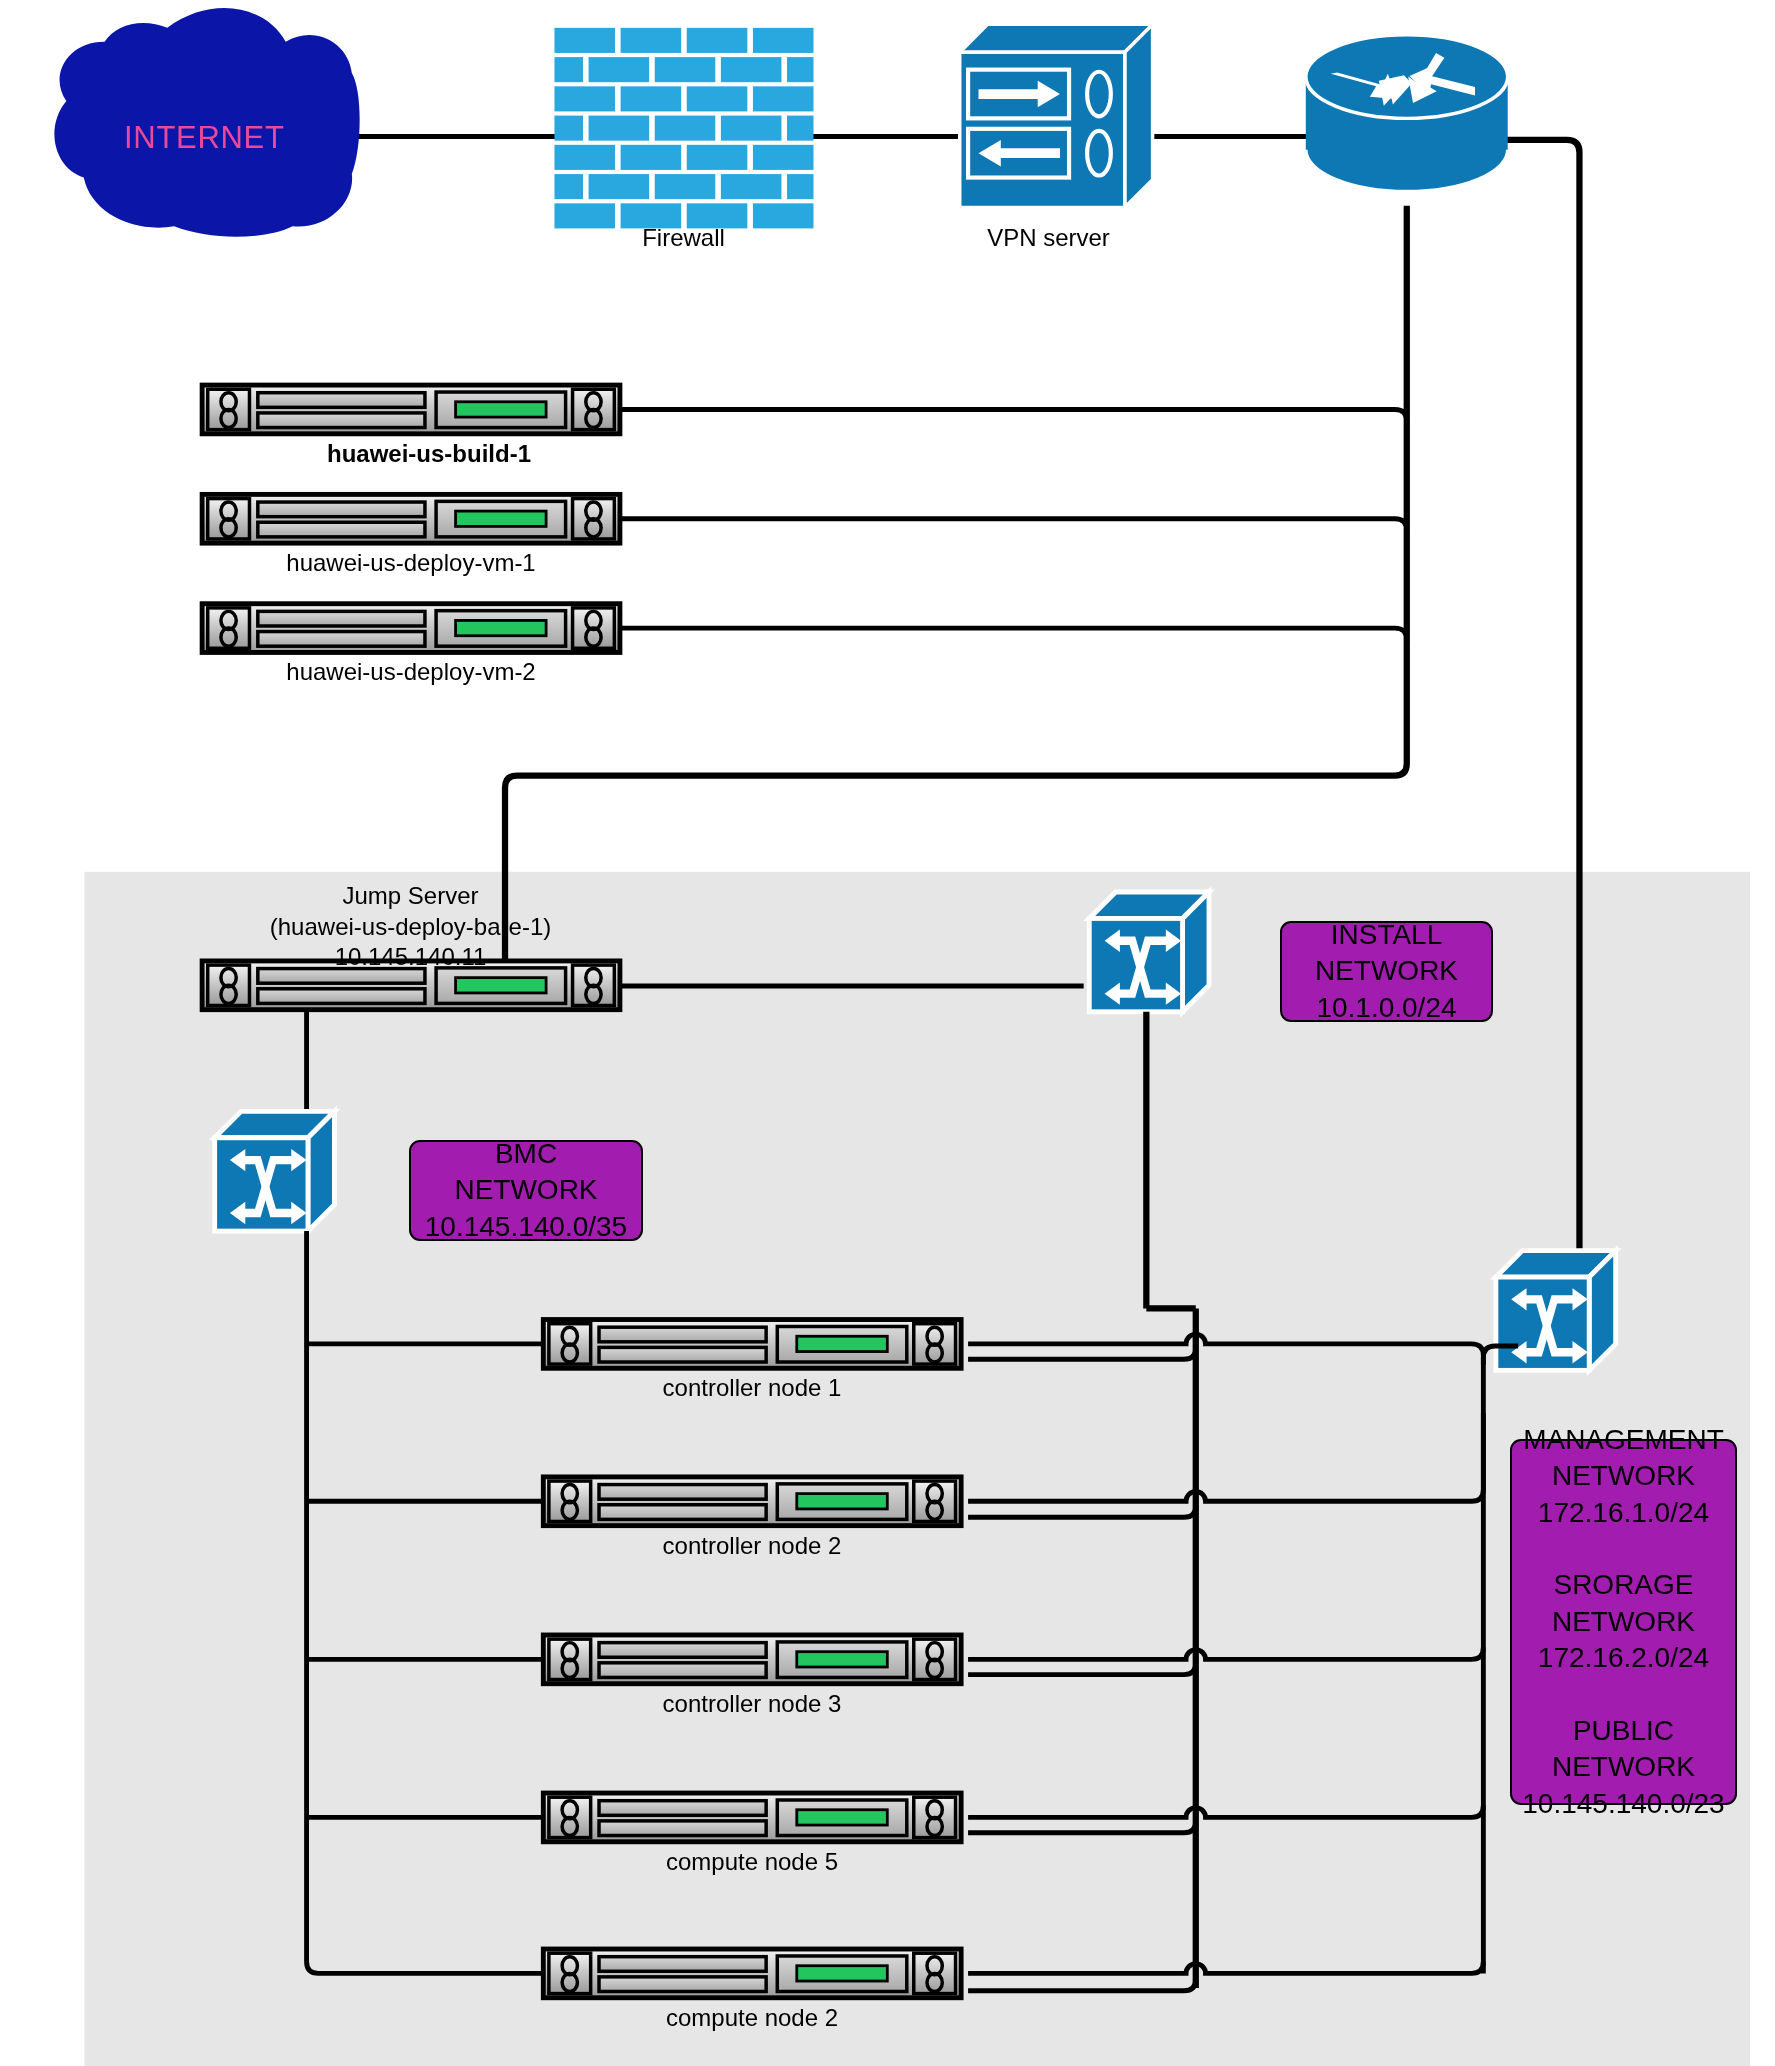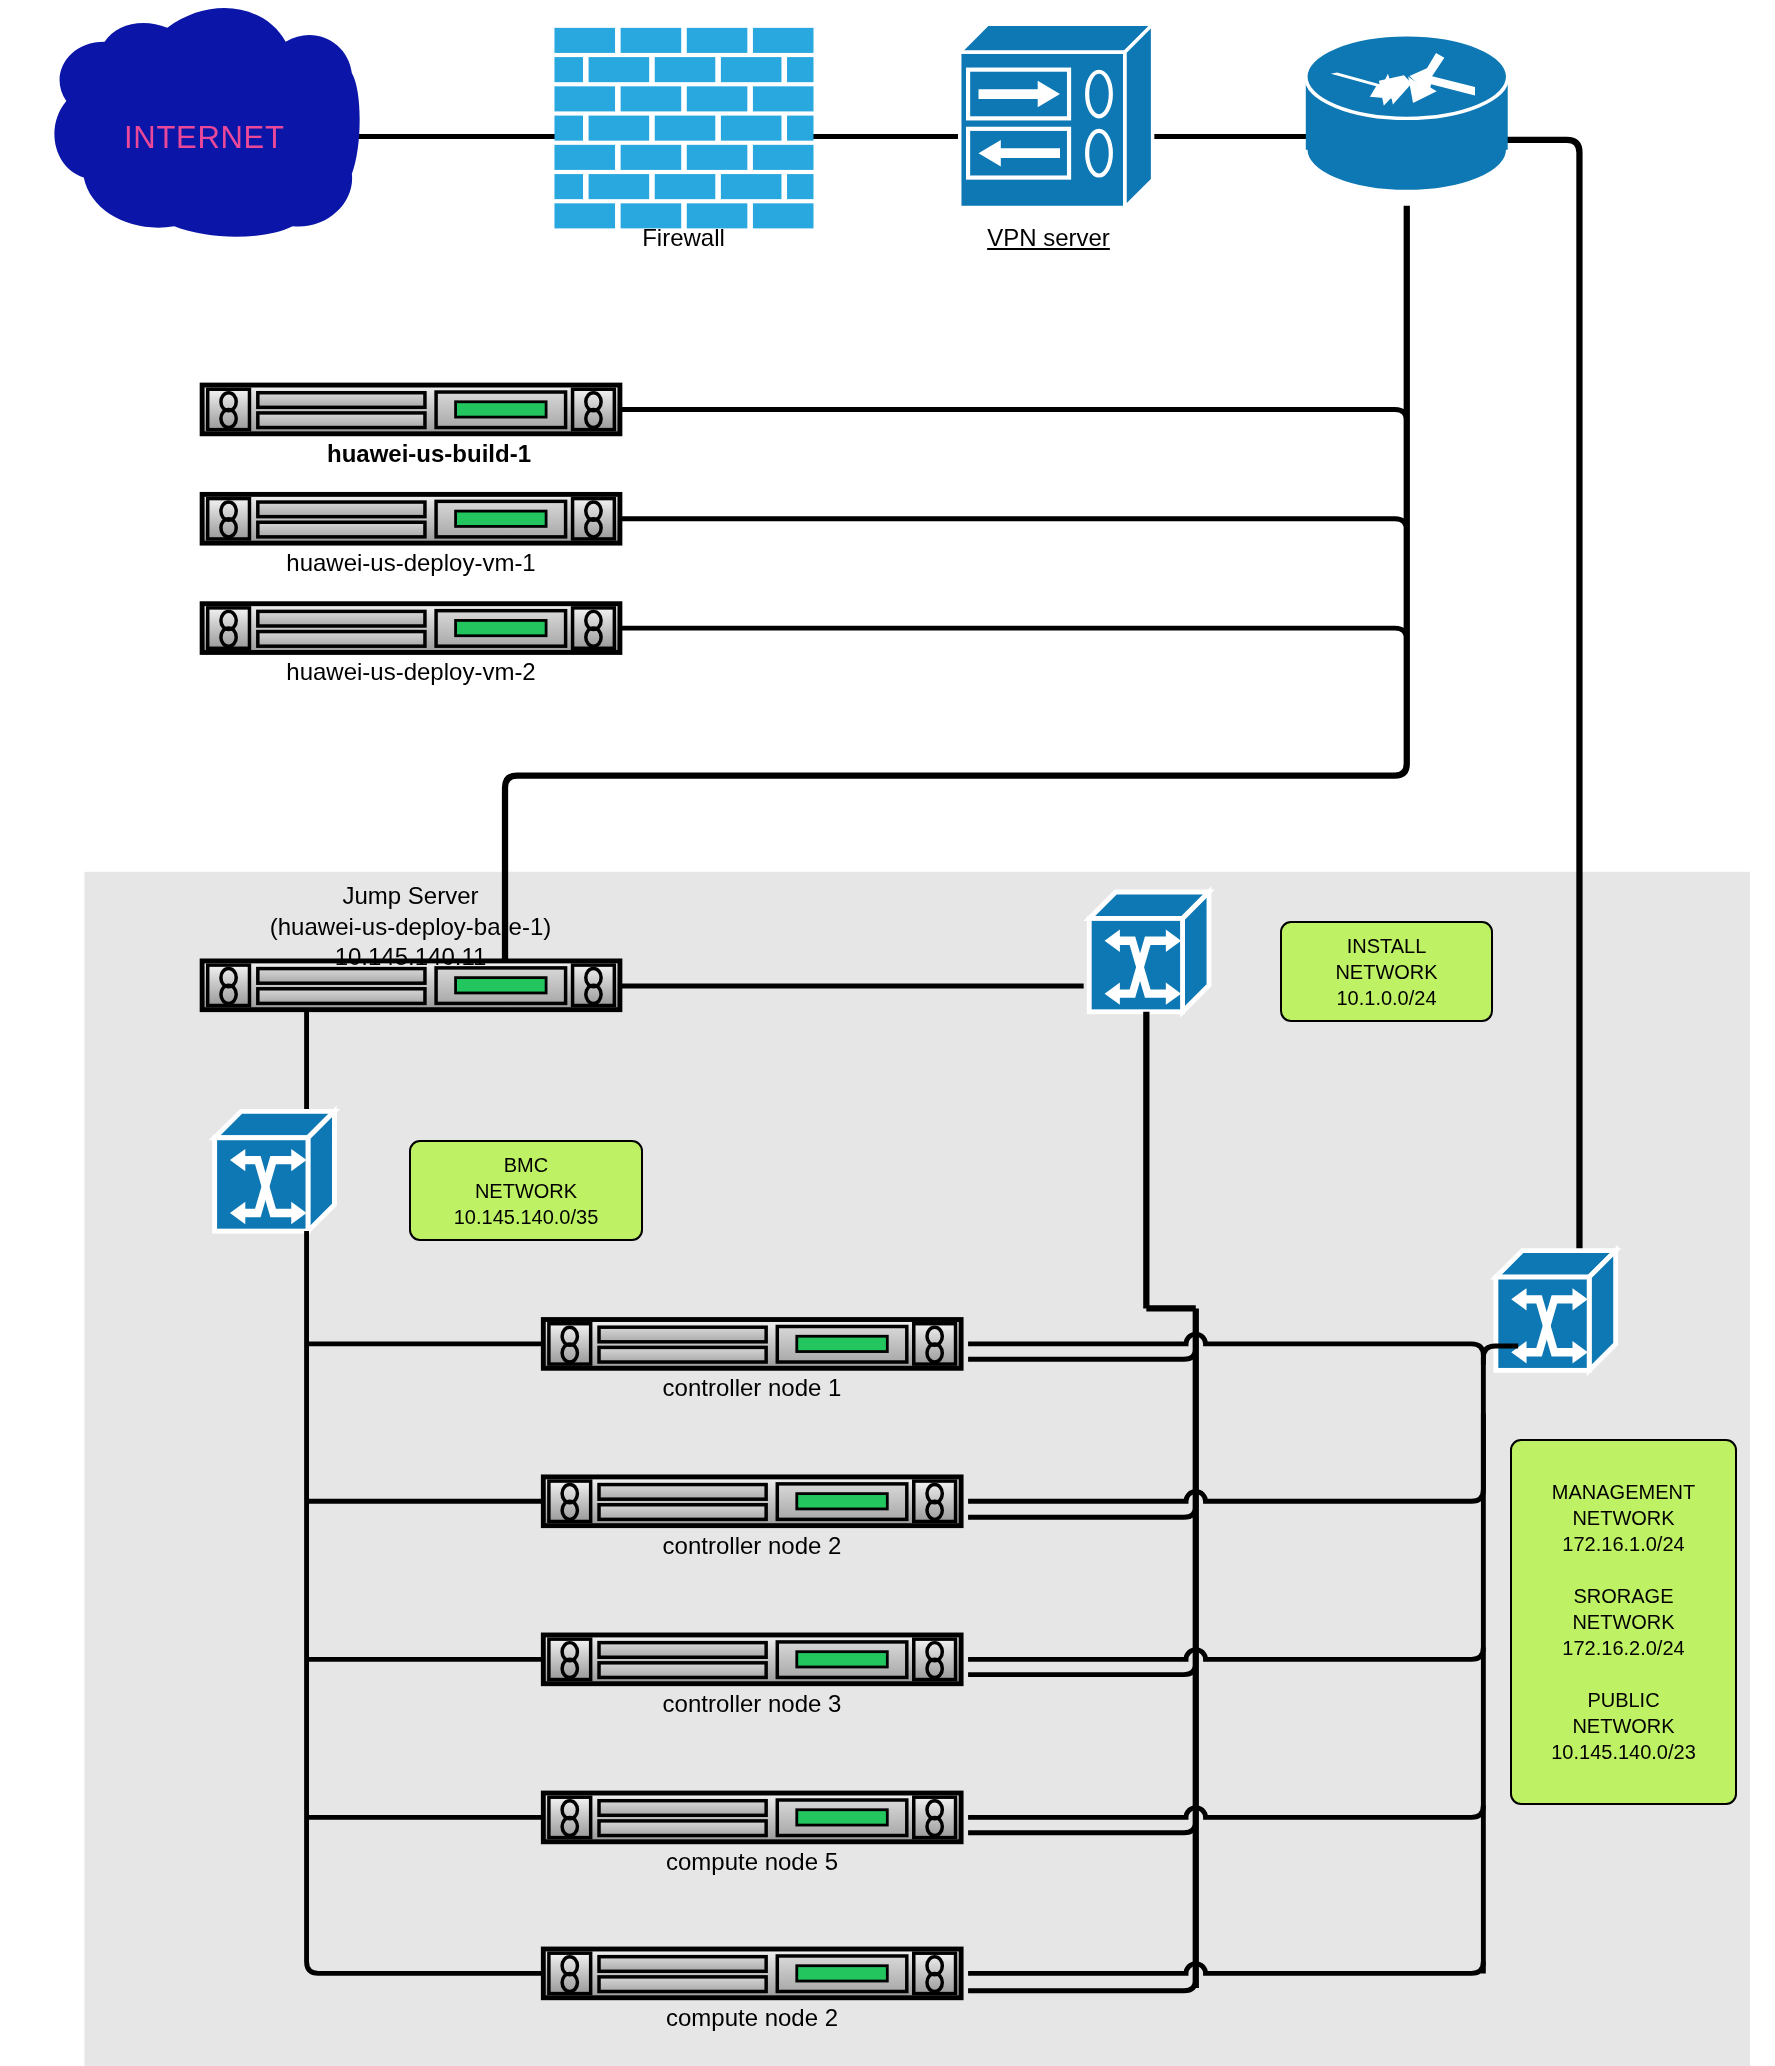--- a/index.html
+++ b/index.html
@@ -11,23 +11,23 @@
   }
   #canvas{position:absolute;left:0;top:0;width:1776px;height:2066px;}
   .lbl{
     position:absolute;text-align:center;color:#000;
     font-family:"Liberation Sans", sans-serif;
     white-space:pre;line-height:1.28;
   }
   .node-label{font-size:24px;}
   .dev-label{font-size:24px;}
   .netbox{
-    position:absolute;background:#bef264;border:2.8px solid #000000;
+    position:absolute;background:#a21caf;border:2.8px solid #000000;
     border-radius:11px;display:flex;align-items:center;justify-content:center;
-    text-align:center;font-size:20px;line-height:1.3;color:#000;
+    text-align:center;font-size:28px;line-height:1.3;color:#000;
     font-family:"Liberation Sans", sans-serif;white-space:pre;
   }
   .cloud-text{
     position:absolute;color:#ec4899;font-size:31px;letter-spacing:0.7px;
     font-family:"Liberation Sans", sans-serif;
   }
 </style>
 </head>
 <body>
 
@@ -220,21 +220,21 @@
   <use href="#srv" x="780" y="2348"></use>
   <use href="#srv" x="780" y="2575"></use>
   <use href="#srv" x="780" y="2799"></use>
 
 </svg>
 
 <div class="cloud-text" style="left:124px;top:120px;">INTERNET</div>
 
 <div class="lbl dev-label" style="left:614px;top:223px;width:139px;">Firewall</div>
 
-<div class="lbl dev-label" style="left:972px;top:223px;width:153px;text-decoration:underline;">VPN server</div>
+<div class="lbl dev-label" style="left:972px;top:223px;width:153px;">VPN server</div>
 
 <div class="lbl node-label" style="left:220px;top:439px;width:418px;font-weight:bold;">huawei-us-build-1</div>
 
 <div class="lbl node-label" style="left:202px;top:548px;width:418px;">huawei-us-deploy-vm-1</div>
 
 <div class="lbl node-label" style="left:202px;top:657px;width:418px;">huawei-us-deploy-vm-2</div>
 
 <div class="lbl node-label" style="left:167px;top:881px;width:487px;">Jump Server
 (huawei-us-deploy-bare-1)
 10.145.140.11</div>

